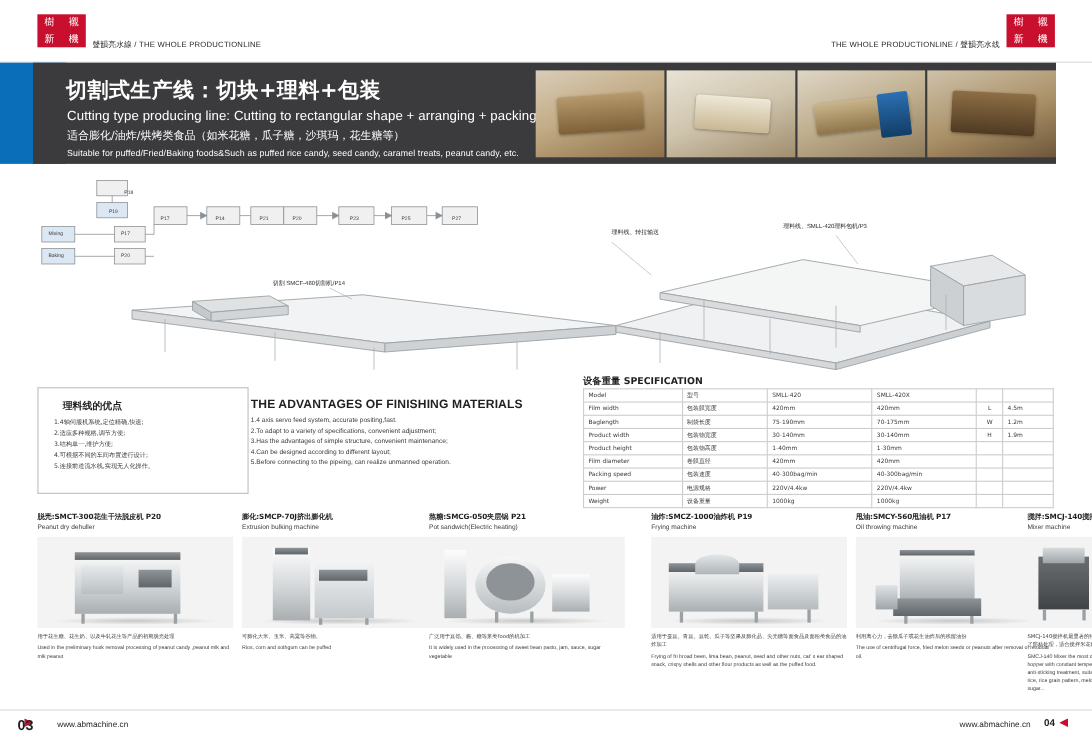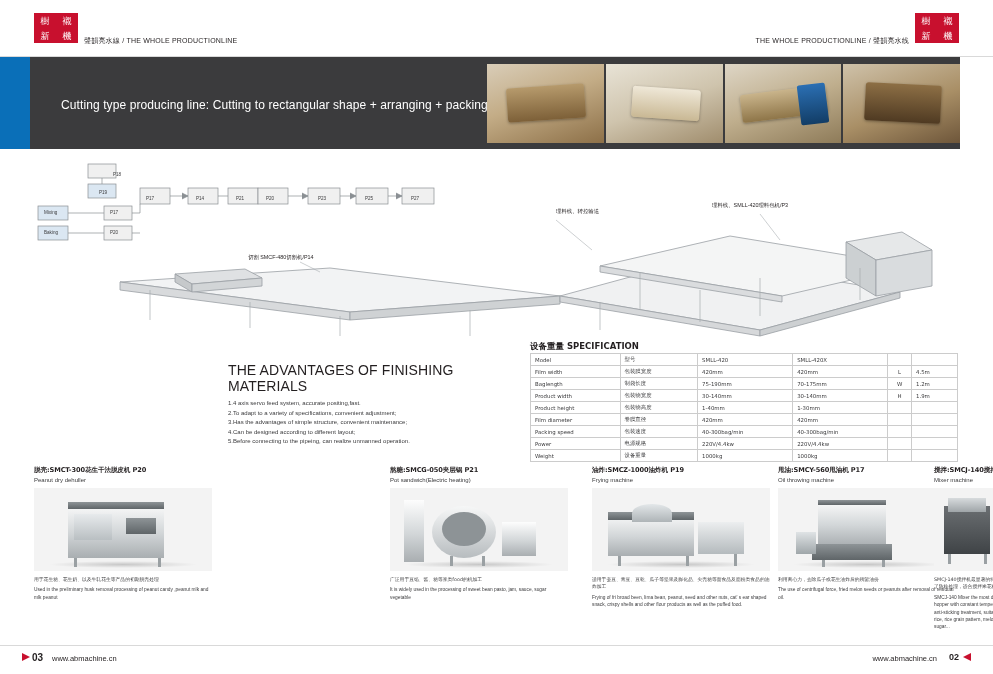--- a/index.html
+++ b/index.html
@@ -200,22 +200,22 @@
     color: #3b3b3d;
     font-family: "DejaVu Sans", sans-serif;
   }
   .adv-en {
     position: absolute;
     left: 228px; top: 362px;
     width: 250px;
   }
   .adv-en h4 {
     margin: 0 0 5px 0;
-    font-size: 14px;
-    font-weight: normal;
+    font-size: 11px;
+    font-weight: bold;
     letter-spacing: .1px;
   }
   .adv-en ol {
     margin: 0; padding: 0;
     list-style: none;
     font-size: 6px;
     line-height: 9.6px;
     color: #3b3b3d;
   }
 
@@ -313,22 +313,22 @@
     width: 993px; height: 29px;
   }
   .footer-rule {
     position: absolute;
     left: 0; top: 0;
     width: 993px; height: 1px;
     background: #d9d9d9;
   }
   .pg-left {
     position: absolute;
-    left: 32px; top: 7px;
-    font-size: 10px;
+    left: 16px; top: 7px;
+    font-size: 13px;
     color: #231f20;
     font-weight: bold;
   }
   .pg-right {
     position: absolute;
     right: 34px; top: 7px;
     font-size: 9px;
     color: #231f20;
     font-weight: bold;
   }
@@ -372,21 +372,24 @@
         <span>新</span>
         <span>機</span>
     </div>
     <div class="header-text-right">THE WHOLE PRODUCTIONLINE / 聲韻亮水线</div>
     <div class="header-rule"></div>
   </div>
 
   <div class="band">
     <div class="band-blue"></div>
     <div class="band-dark"></div>
+    <div class="band-title">切割式生产线：切块+理料+包装</div>
     <div class="band-sub1">Cutting type producing line:  Cutting to rectangular shape + arranging + packing</div>
+    <div class="band-sub2">适合膨化/油炸/烘烤类食品（如米花糖，瓜子糖，沙琪玛，花生糖等）</div>
+    <div class="band-sub3">Suitable for puffed/Fried/Baking foods&amp;Such as puffed rice candy, seed candy, caramel treats, peanut candy, etc.</div>
     <div class="band-photos">
       <div class="band-photo p1">
           <div class="bar-obj"></div>
         </div>
       <div class="band-photo p2">
           <div class="bar-obj"></div>
         </div>
       <div class="band-photo p3">
           <div class="bar-obj"></div>
           <div class="bar-obj2"></div>
@@ -482,20 +485,30 @@
     <div class="dlabel" style="left:110px; top:60px;">P17</div>
     <div class="dlabel" style="left:110px; top:80px;">P20</div>
     <div class="dlabel" style="left:44px; top:60px;">Mixing</div>
     <div class="dlabel" style="left:44px; top:80px;">Baking</div>
 
     <div class="dlabel-big" style="left:556px; top:58px;">理料线、转拉输送</div>
     <div class="dlabel-big" style="left:712px; top:52px;">理料线、SMLL-420理料包机/P3</div>
     <div class="dlabel-big" style="left:248px; top:104px;">切割 SMCF-480切割机/P14</div>
   </div>
 
+  <div class="infobox">
+    <h4>理料线的优点</h4>
+    <ol>
+      <li>1.4轴伺服机系统,定位精确,快速;</li>
+      <li>2.适应多种规格,调节方便;</li>
+      <li>3.结构单一,维护方便;</li>
+      <li>4.可根据不同的车间布置进行设计;</li>
+      <li>5.连接前道流水线,实现无人化操作。</li>
+    </ol>
+  </div>
 
   <div class="adv-en">
     <h4>THE ADVANTAGES OF FINISHING MATERIALS</h4>
     <ol>
       <li>1.4 axis servo feed system, accurate positing,fast.</li>
       <li>2.To adapt to a variety of specifications, convenient adjustment;</li>
       <li>3.Has the advantages of simple structure, convenient maintenance;</li>
       <li>4.Can be designed according to different layout;</li>
       <li>5.Before connecting to the pipeing, can realize unmanned operation.</li>
     </ol>
@@ -590,20 +603,35 @@
         <div class="mdark" style="left:34px; top:14px; width:96px; height:7px;"></div>
         <div class="mshine" style="left:40px; top:26px; width:38px; height:26px; background:linear-gradient(180deg,#e7eaec,#b9bfc2);"></div>
         <div class="mdark" style="left:92px; top:30px; width:30px; height:16px;"></div>
         <div class="mleg" style="left:40px; top:70px; height:9px;"></div>
         <div class="mleg" style="left:124px; top:70px; height:9px;"></div>
       </div>
       <div class="card-desc-cn">用于花生糖、花生奶、以及牛轧花生等产品的初期脱壳处理</div>
       <div class="card-desc-en">Used in the preliminary husk removal processing of peanut candy ,peanut mlk and mlk peanut</div>
     </div>
 
+    <div class="card" style="left:186px;">
+      <div class="card-title-cn">膨化:SMCP-70J挤出膨化机</div>
+      <div class="card-title-en">Extrusion bulking machine</div>
+      <div class="card-photo">
+        <div class="shadow-ell"></div>
+        <div class="mshine" style="left:28px; top:10px; width:34px; height:66px;"></div>
+        <div class="mshine" style="left:66px; top:22px; width:54px; height:52px; background:linear-gradient(180deg,#f3f4f5,#c3c8cb);"></div>
+        <div class="mdark" style="left:70px; top:30px; width:44px; height:10px;"></div>
+        <div class="mdark" style="left:30px; top:10px; width:30px; height:6px;"></div>
+        <div class="mleg" style="left:70px; top:74px; height:6px;"></div>
+        <div class="mleg" style="left:112px; top:74px; height:6px;"></div>
+      </div>
+      <div class="card-desc-cn">可膨化大米、玉米、高粱等谷物。</div>
+      <div class="card-desc-en">Rios, corn and sothgum can be puffed</div>
+    </div>
 
     <div class="card" style="left:356px;">
       <div class="card-title-cn">熬糖:SMCG-050夹层锅 P21</div>
       <div class="card-title-en">Pot sandwich(Electric heating)</div>
       <div class="card-photo">
         <div class="shadow-ell"></div>
         <div class="mshine" style="left:14px; top:12px; width:20px; height:62px;"></div>
         <div style="position:absolute; left:42px; top:18px; width:64px; height:52px; border-radius:50%; background:linear-gradient(180deg,#f6f7f7,#b7bcbf);"></div>
         <div style="position:absolute; left:52px; top:24px; width:44px; height:34px; border-radius:50%; background:#8d9396;"></div>
         <div class="mshine" style="left:112px; top:34px; width:34px; height:34px;"></div>
@@ -661,17 +689,17 @@
     </div>
 
   </div>
 
   <div class="footer">
     <div class="footer-rule"></div>
     <div class="pg-mark pg-mark-l"></div>
     <div class="pg-left">03</div>
     <div class="url-left">www.abmachine.cn</div>
     <div class="url-right">www.abmachine.cn</div>
-    <div class="pg-right">02</div>
+    <div class="pg-right">04</div>
     <div class="pg-mark pg-mark-r"></div>
   </div>
 
 </div>
 
 </body></html>

